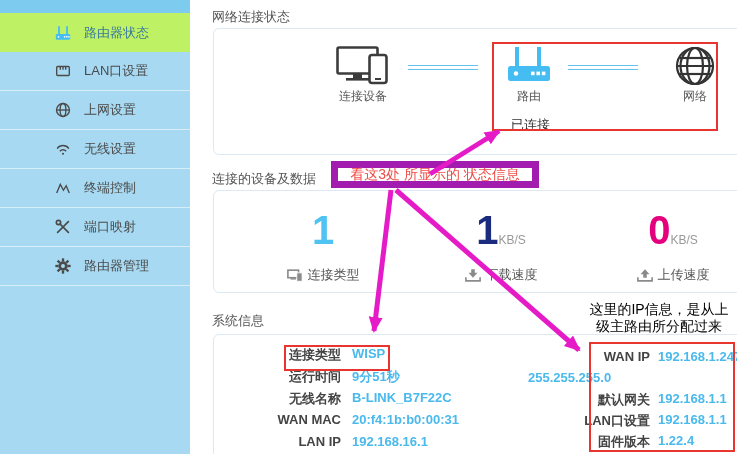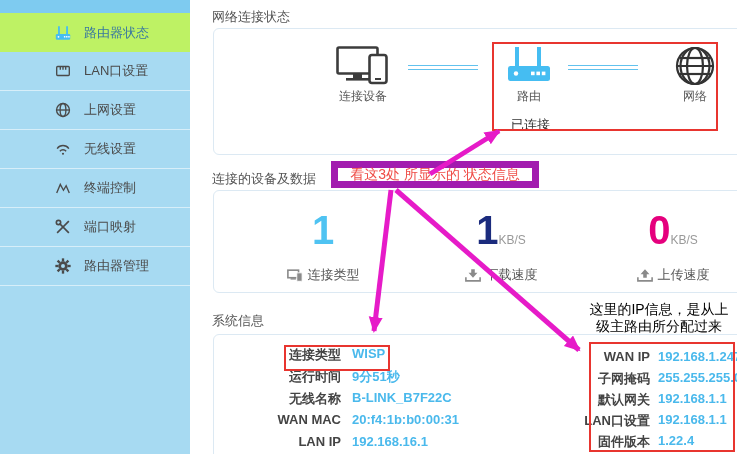--- a/index.html
+++ b/index.html
@@ -266,21 +266,20 @@
     <span class="v">192.168.16.1</span>
   </div>
 </div>
 
 <div class="info-col" id="info-right" style="left:520px; top:349px;">
   <div class="info-row">
     <span class="k">WAN IP</span>
     <span class="v">192.168.1.247</span>
   </div>
   <div class="info-row">
-    <span class="k">子网掩码</span>
     <span class="v">255.255.255.0</span>
   </div>
   <div class="info-row">
     <span class="k">默认网关</span>
     <span class="v">192.168.1.1</span>
   </div>
   <div class="info-row">
     <span class="k">LAN口设置</span>
     <span class="v">192.168.1.1</span>
   </div>

